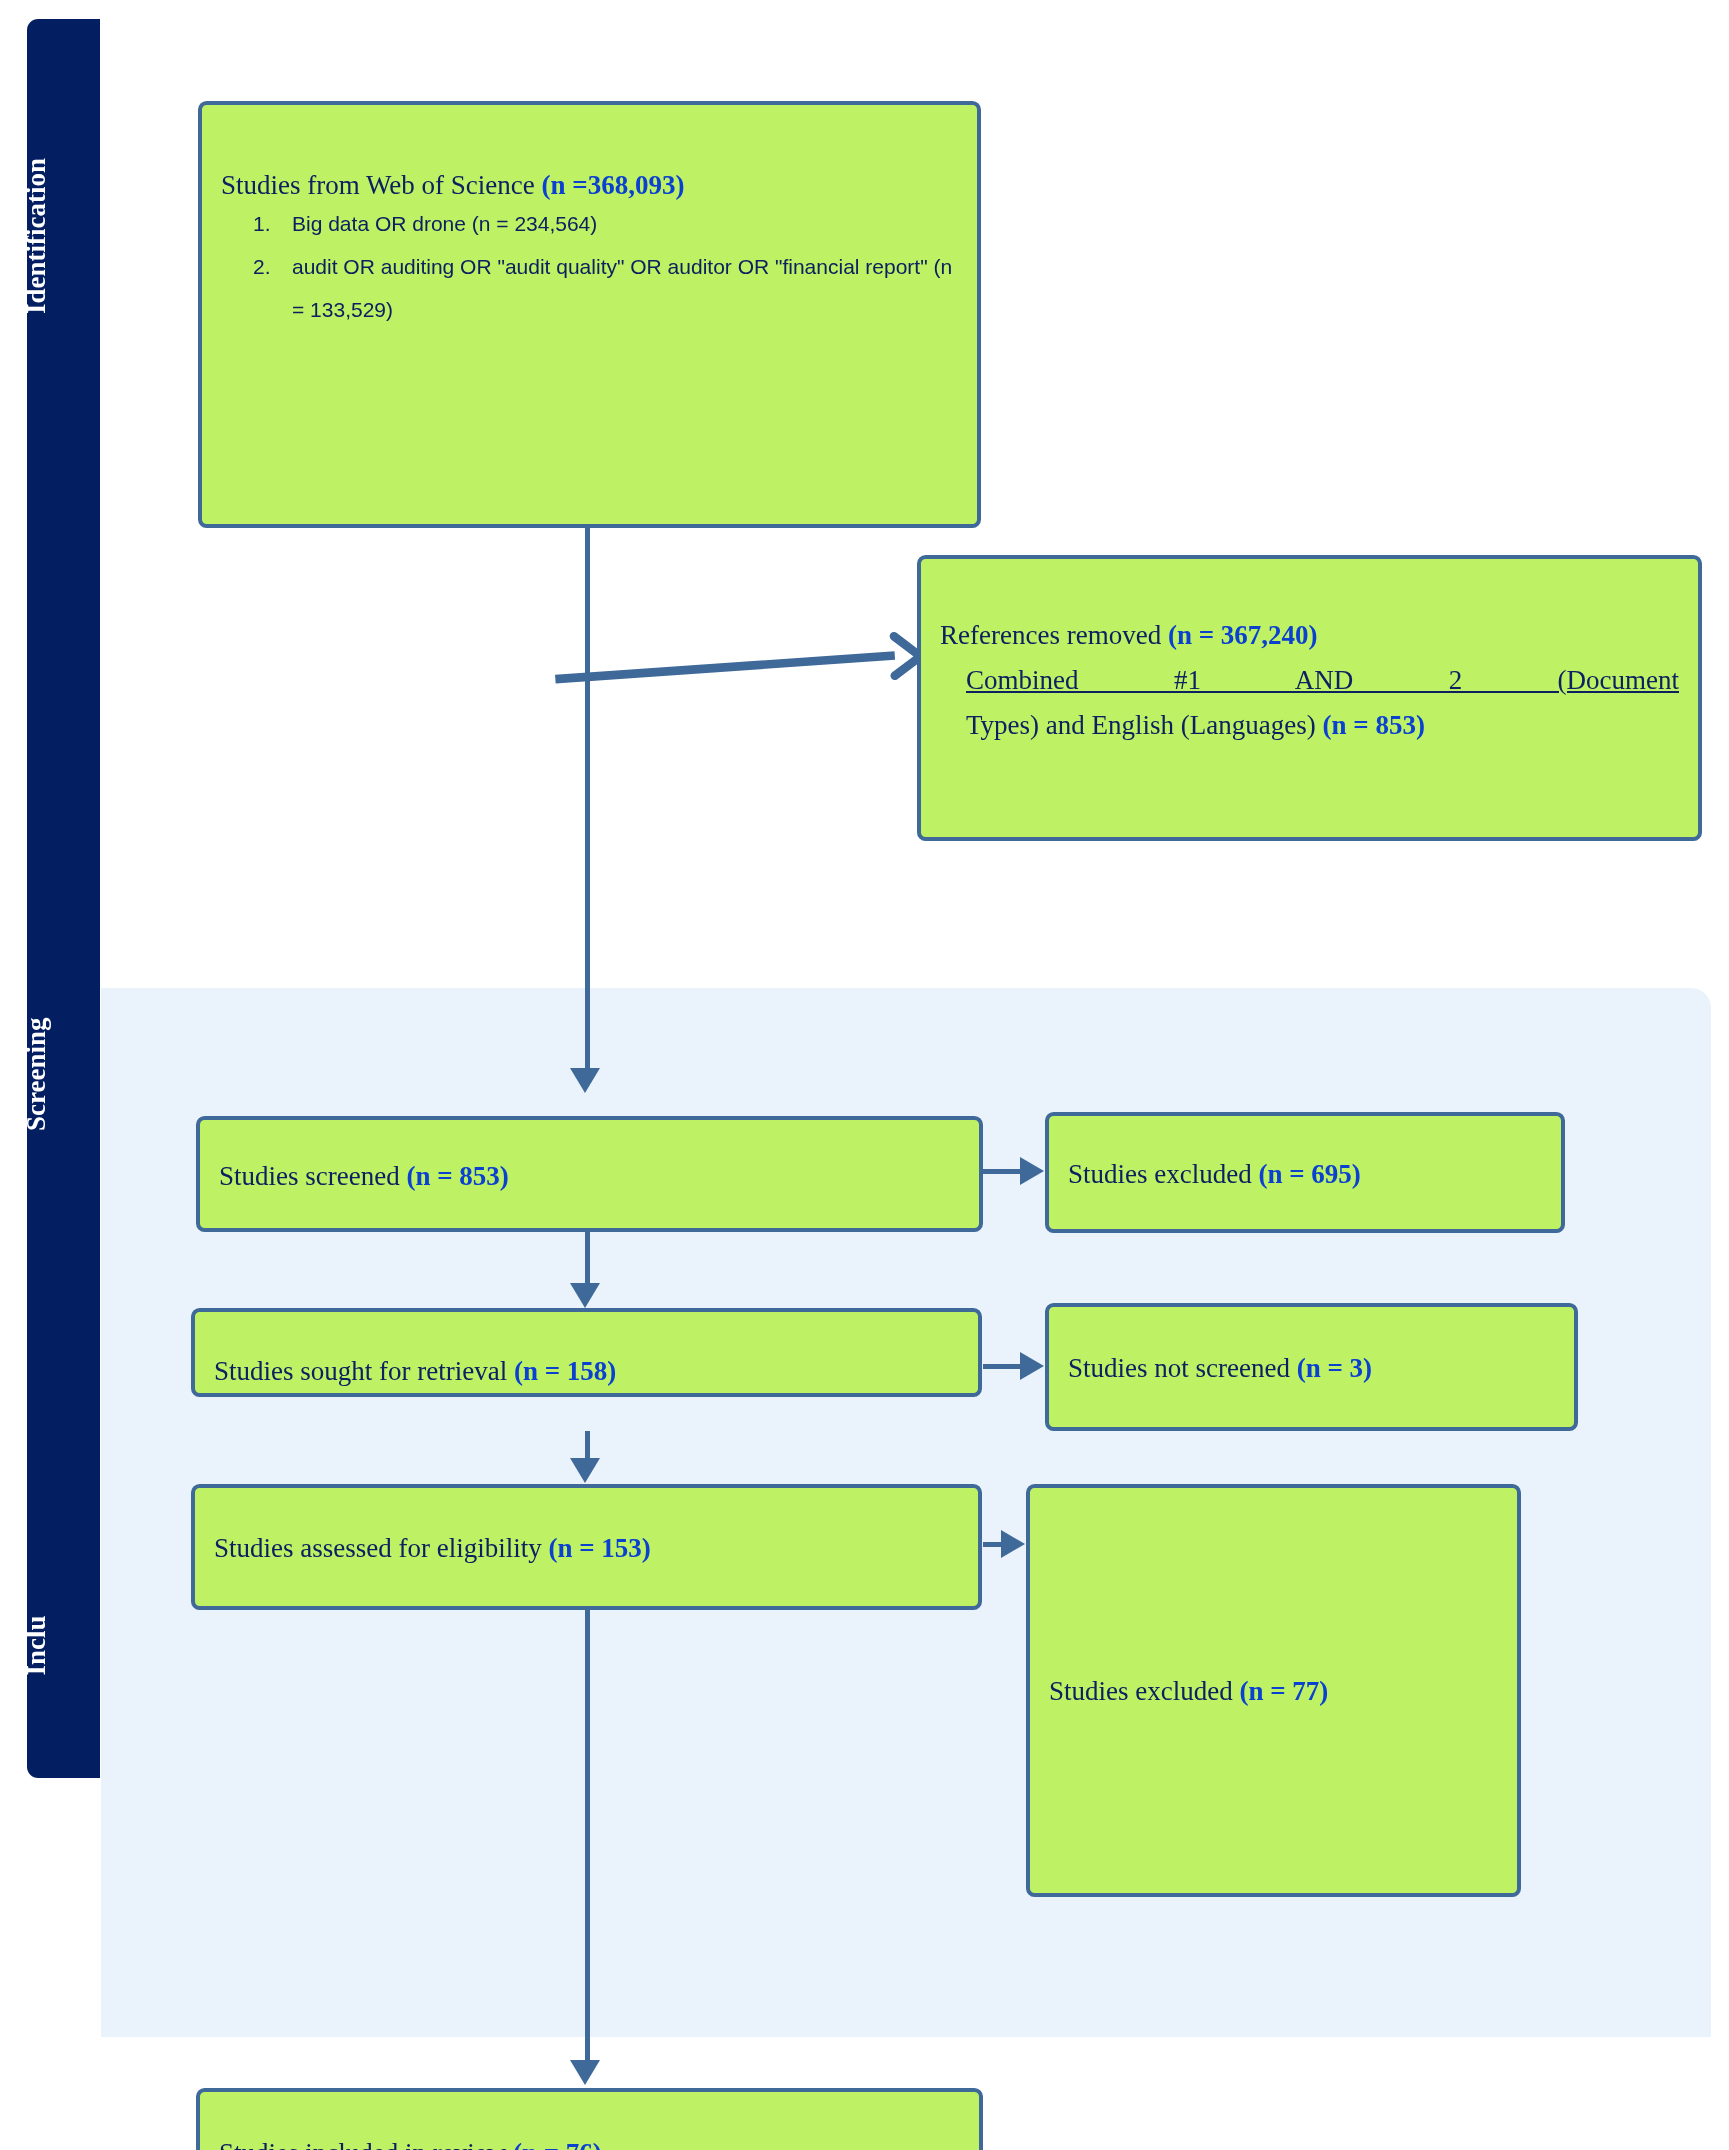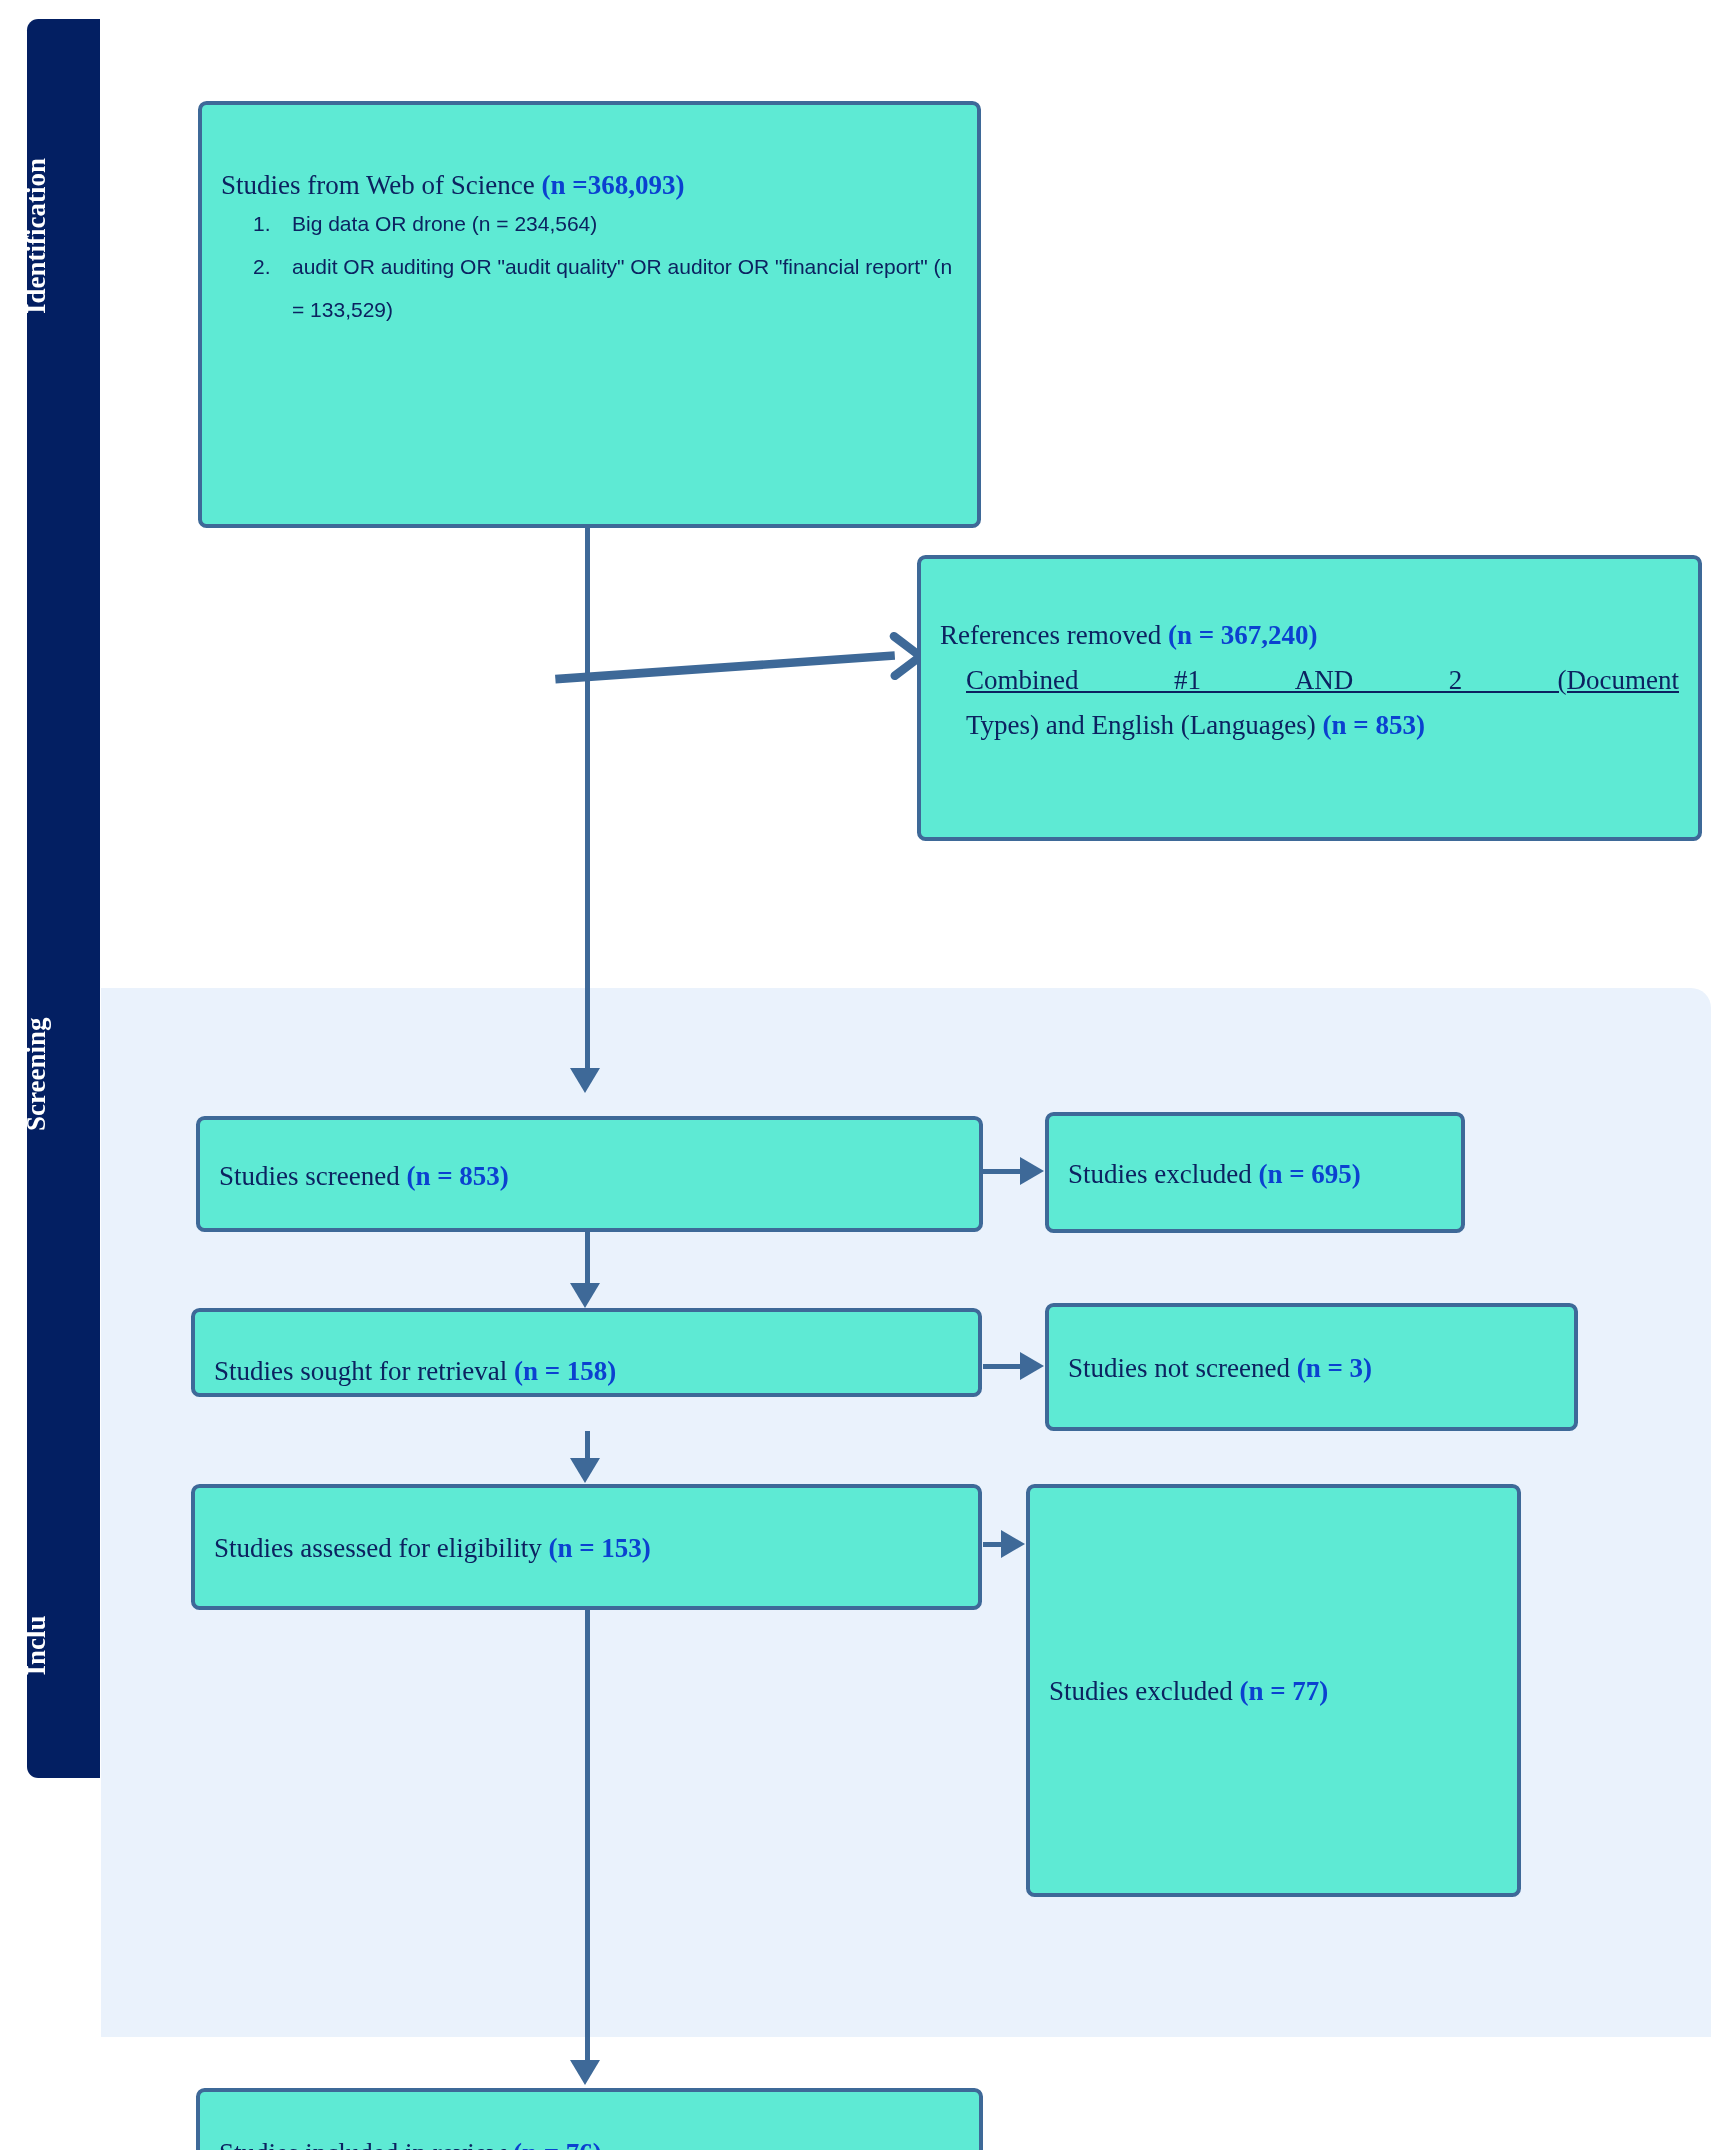--- a/index.html
+++ b/index.html
@@ -28,21 +28,21 @@
   #phase-included .phase-rot{line-height:73px;font-size:27px;}
 
   
   #screening-panel{
     position:absolute;left:101px;top:988px;width:1610px;height:1049px;
     background:#eaf2fc;border-radius:0 20px 0 0;
   }
 
   
   .pbox{
-    position:absolute;background:#5eead4;
+    position:absolute;background:#bef264;
     border:4.3px solid #3e6998;border-radius:8.6px;
     box-sizing:border-box;
   }
   .pbox .inner{
     position:absolute;left:0;right:0;
     padding:0 19px;box-sizing:border-box;
   }
   .ptext{
     color:#0c2260;font-size:27px;line-height:1.18;
     font-family:"Liberation Serif","DejaVu Serif",serif;
@@ -57,21 +57,21 @@
   .numlist li .marker{position:absolute;left:32px;top:0;}
   .justify{text-align:justify;text-align-last:justify;text-decoration:underline;}
 
   
   #box-identification{left:198px;top:101px;width:783px;height:427px;}
   #box-identification .inner{top:65px;}
   #box-references-removed{left:917px;top:555px;width:785px;height:286px;}
   #box-references-removed .inner{top:61px;}
   #box-screened{left:196px;top:1116px;width:787px;height:116px;}
   #box-screened .inner{top:41px;}
-  #box-excluded-695{left:1045px;top:1112px;width:420px;height:121px;}
+  #box-excluded-695{left:1045px;top:1112px;width:520px;height:121px;}
   #box-excluded-695 .inner{top:43px;}
   #box-sought{left:191px;top:1308px;width:791px;height:89px;}
   #box-sought .inner{top:44px;}
   #box-not-retrieved{left:1045px;top:1303px;width:533px;height:128px;}
   #box-not-retrieved .inner{top:46px;}
   #box-assessed{left:191px;top:1484px;width:791px;height:126px;padding-left:20px;}
   #box-assessed .inner{top:45px;}
   #box-excluded-77{left:1026px;top:1484px;width:495px;height:413px;}
   #box-excluded-77 .inner{top:188px;}
   #box-included{left:196px;top:2088px;width:787px;height:127px;}

